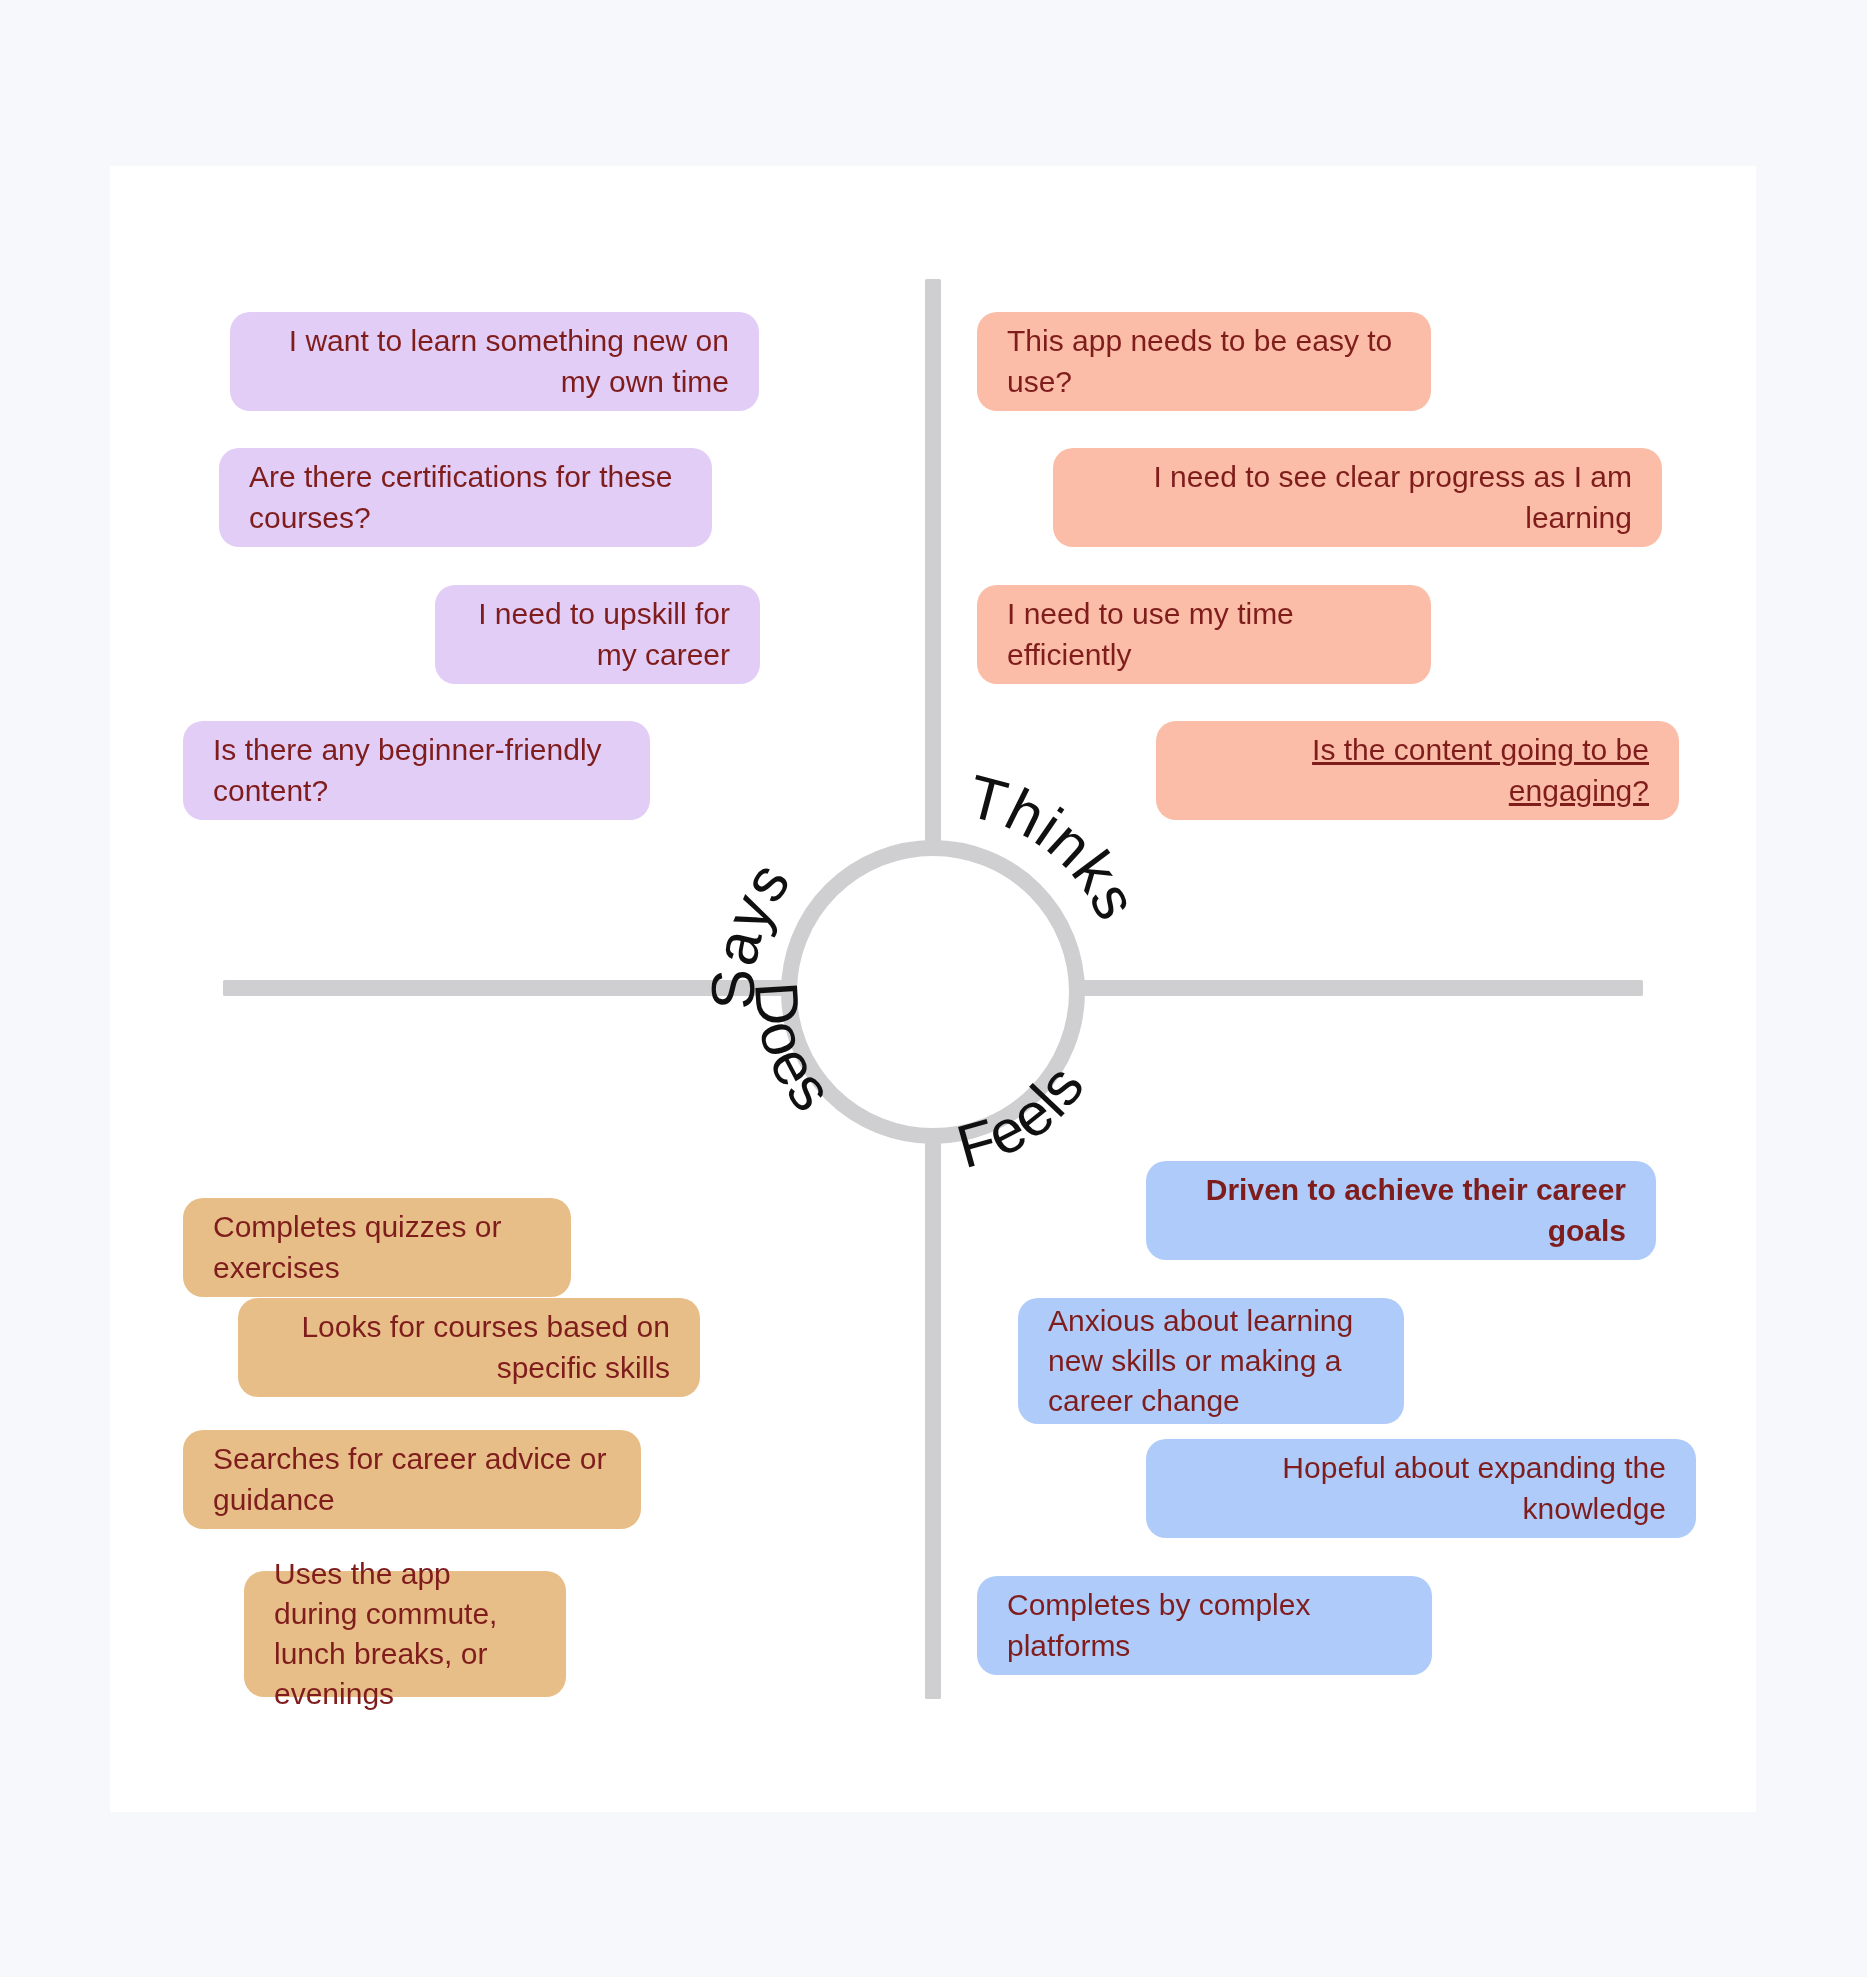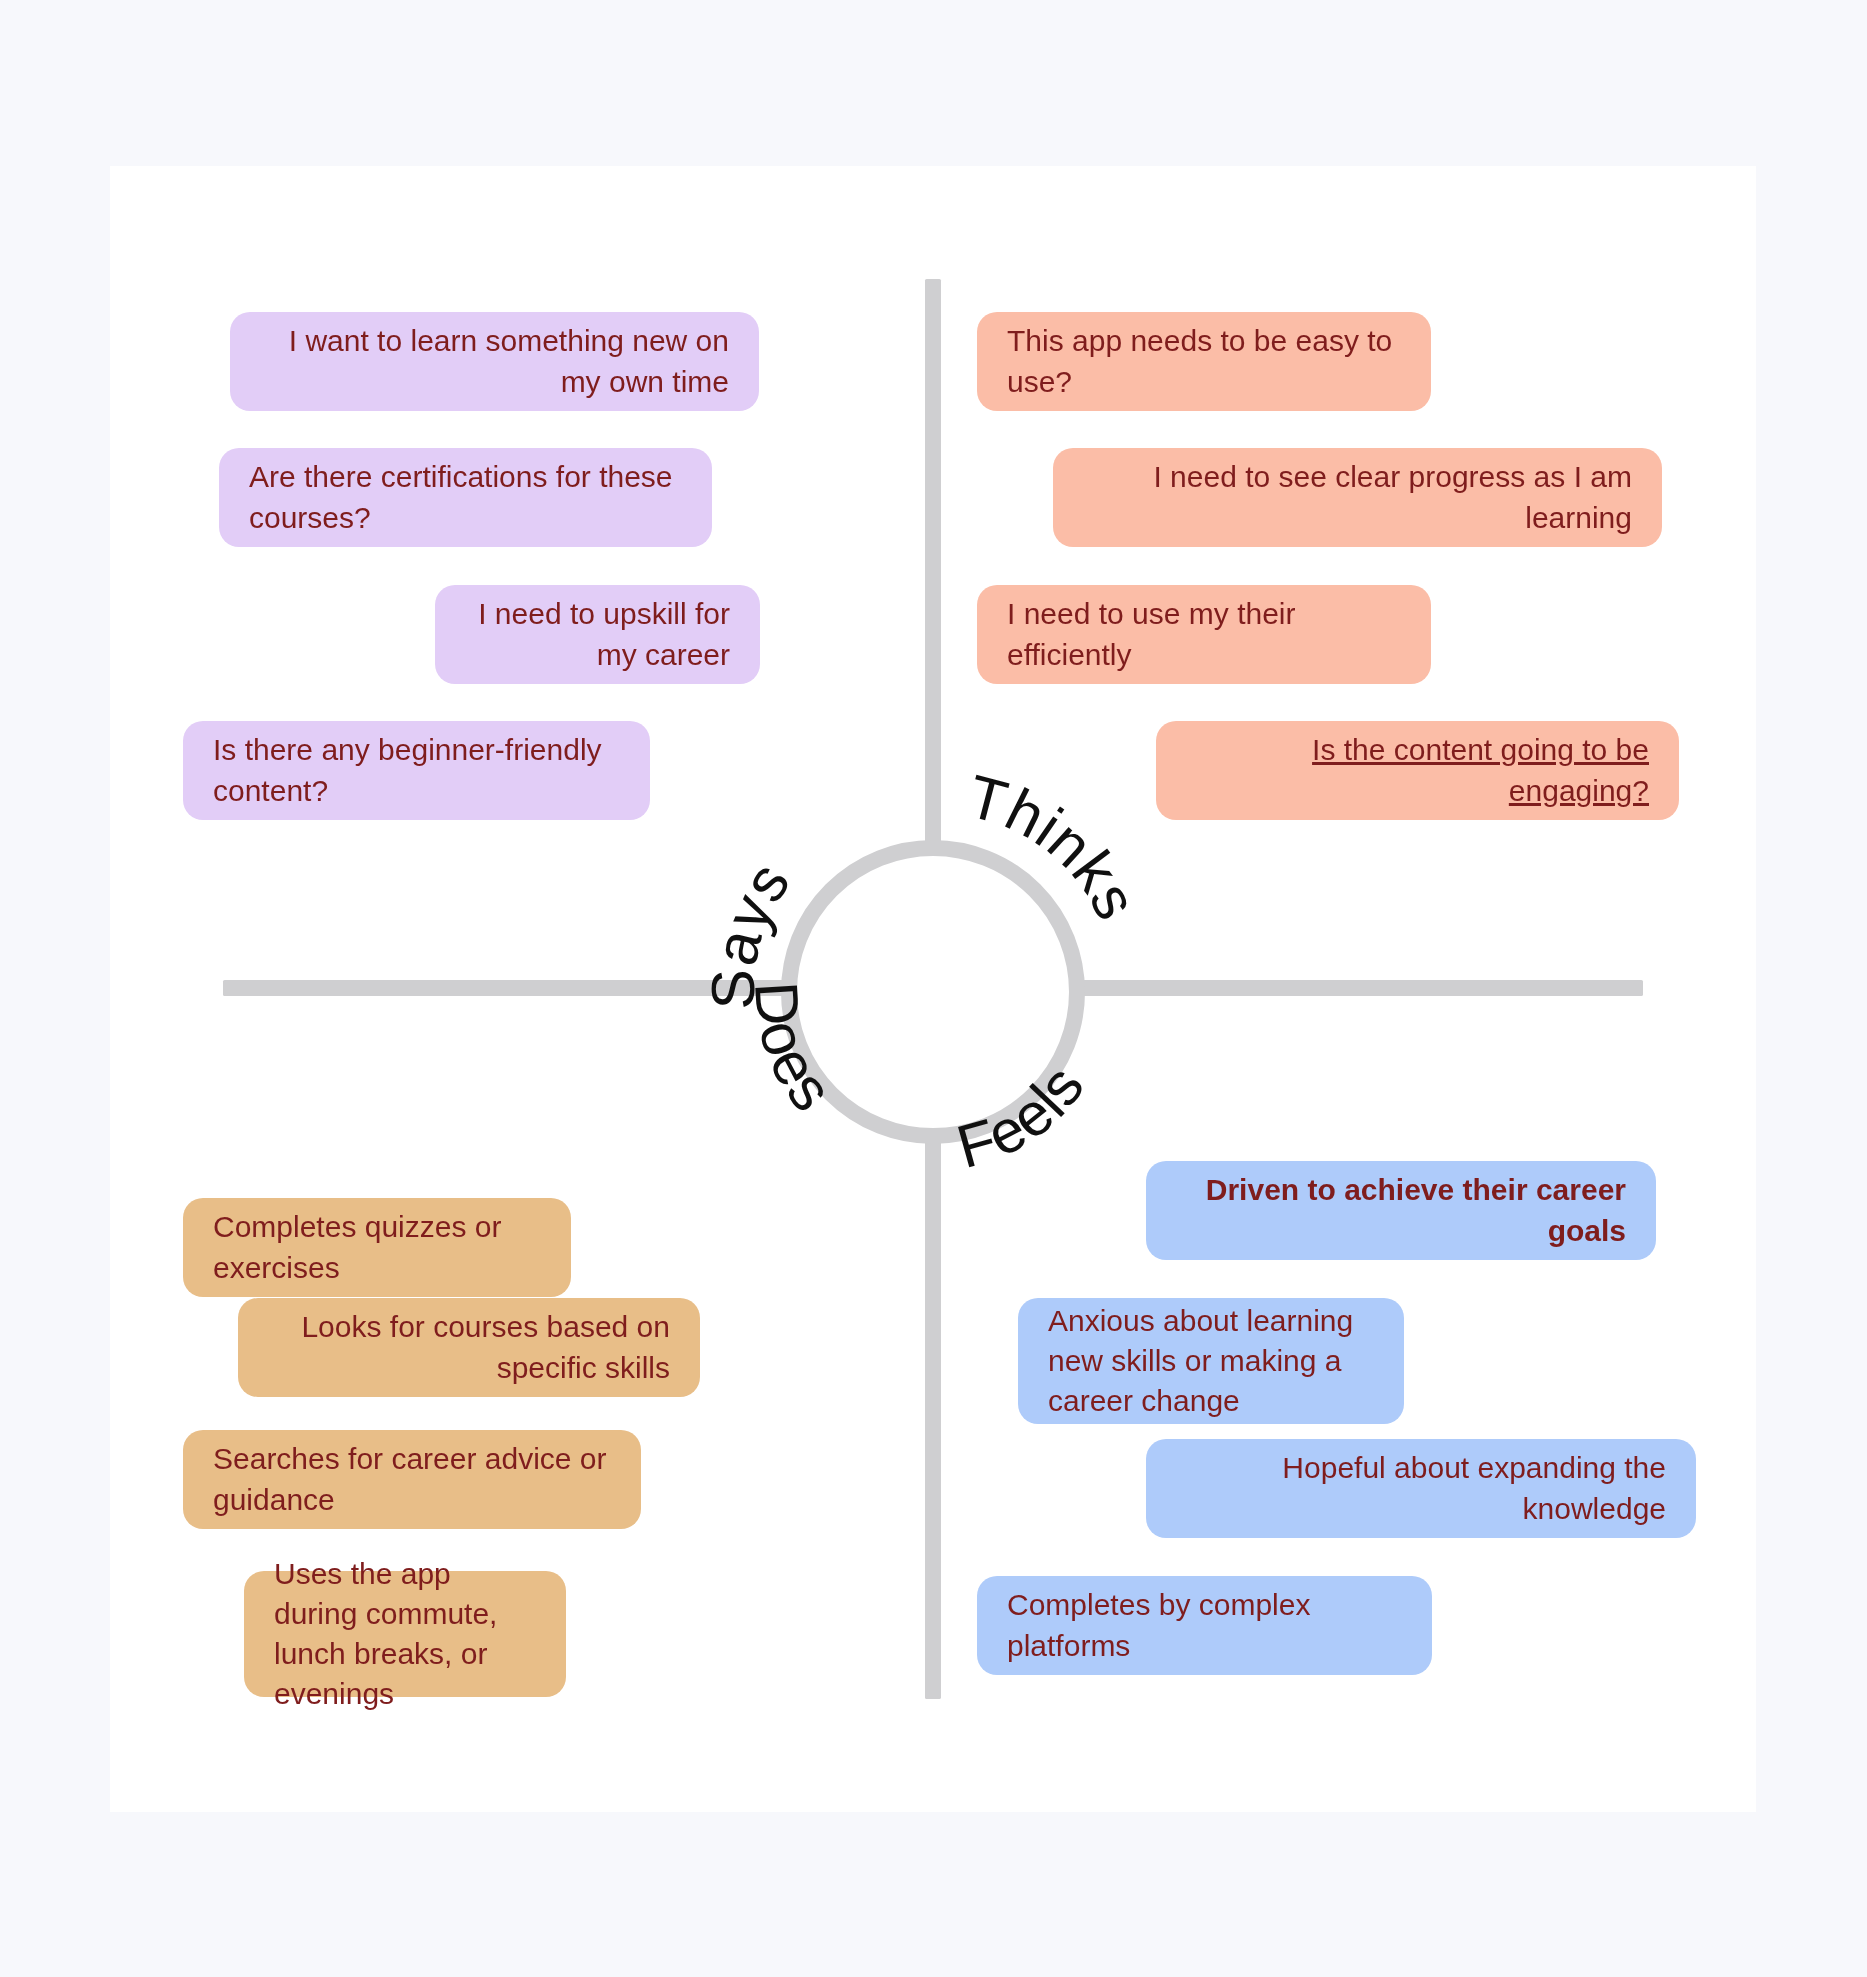--- a/index.html
+++ b/index.html
@@ -154,21 +154,21 @@
 
   <div class="card c-thinks left-align" style="left: 867px; top: 146px; width: 454px; height: 99px; background: rgb(251, 189, 167);">
     <span>This app needs to be easy to use?</span>
   </div>
 
   <div class="card c-thinks right-align" style="left: 943px; top: 282px; width: 609px; height: 99px; background: rgb(251, 189, 167);">
     <span>I need to see clear progress as I am learning</span>
   </div>
 
   <div class="card c-thinks left-align" style="left: 867px; top: 419px; width: 454px; height: 99px; background: rgb(251, 189, 167);">
-    <span>I need to use my their efficiently</span>
+    <span>I need to use my time efficiently</span>
   </div>
 
   <div class="card c-thinks right-align" style="left: 1046px; top: 555px; width: 523px; height: 99px; background: rgb(251, 189, 167); text-decoration: underline;">
     <span>Is the content going to be engaging?</span>
   </div>
 
   <div class="card c-does left-align" style="left: 73px; top: 995px; width: 388px; height: 99px; background: rgb(232, 190, 136); margin-top: 37px;">
     <span>Completes quizzes or exercises</span>
   </div>
 

